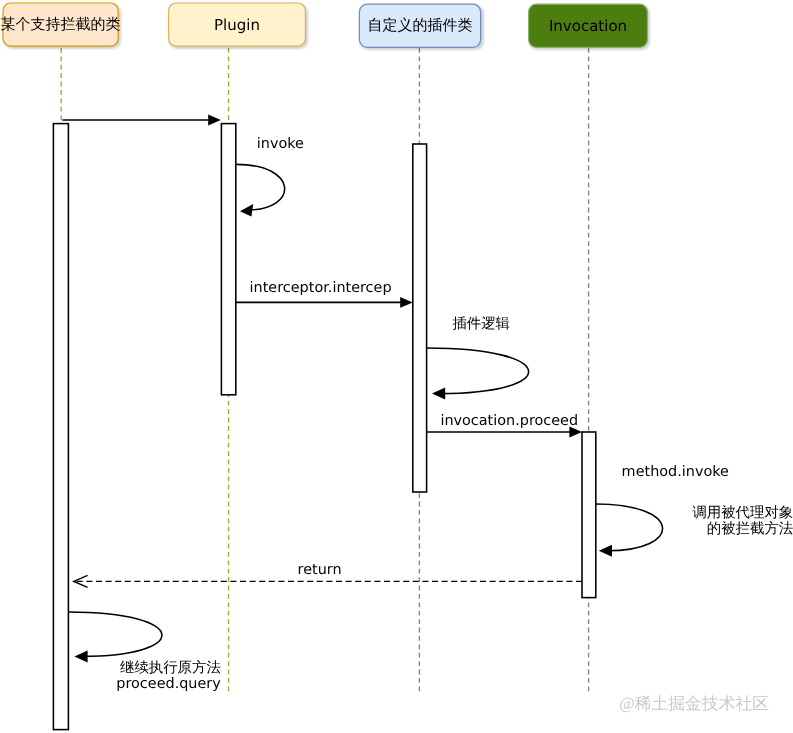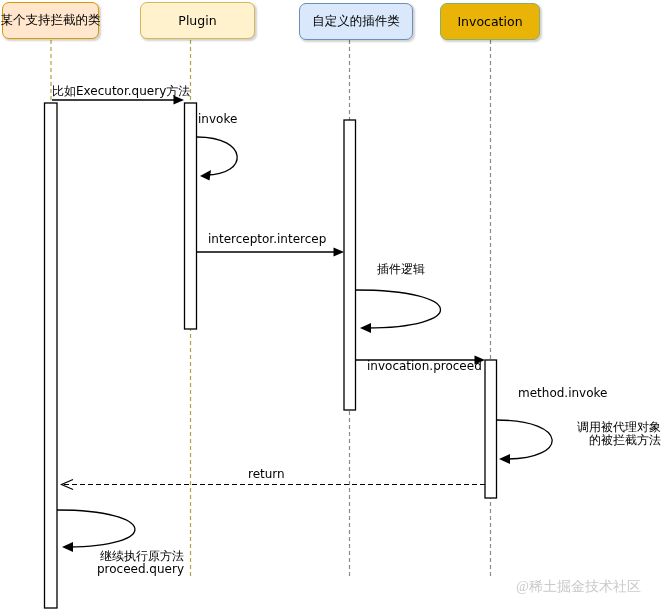--- a/index.html
+++ b/index.html
@@ -10,22 +10,22 @@
   }
   .actor{
     position:absolute;top:2px;height:37px;box-sizing:border-box;
     border:1px solid;border-radius:7px;
     display:flex;align-items:center;justify-content:center;
     font-size:12.5px;white-space:nowrap;
     box-shadow:1.5px 1.5px 2px rgba(0,0,0,0.18);
   }
   .actor1{left:2px;width:97px;background:#ffe6cc;border-color:#d79b00;}
   .actor2{left:140px;width:115px;background:#fff2cc;border-color:#d6b656;}
-  .actor3{left:299px;top:3px;width:114px;background:#dae8fc;border-color:#6c8ebf;}
-  .actor4{left:440px;top:3px;width:100px;background:#eab308;border-color:#82b366;}
+  .actor3{left:299px;top:3px;width:102px;background:#dae8fc;border-color:#6c8ebf;}
+  .actor4{left:440px;top:3px;width:100px;background:#4d7c0f;border-color:#82b366;}
   svg.layer{position:absolute;left:0;top:0;}
   .msg{
     position:absolute;font-size:12px;line-height:13px;white-space:nowrap;
   }
   .msg.center{text-align:right;white-space:normal;}
   .watermark{
     position:absolute;left:516px;top:578px;font-size:14px;color:#c9c9c9;
     white-space:nowrap;
     font-family:Liberation Serif, serif;
   }
@@ -94,25 +94,24 @@
   <div class="actor actor2">
     <span>Plugin</span>
   </div>
   <div class="actor actor3">
     <span>自定义的插件类</span>
   </div>
   <div class="actor actor4">
     <span>Invocation</span>
   </div>
 
-  <div class="msg" style="left:52px;top:85px;">比如Executor.query方法</div>
-  <div class="msg" style="left:198px;top:113px;">invoke</div>
+  <div class="msg" style="left:214px;top:113px;">invoke</div>
   <div class="msg" style="left:208px;top:233px;">interceptor.intercep</div>
   <div class="msg" style="left:377px;top:264px;font-family:Liberation Mono, monospace;">插件逻辑</div>
-  <div class="msg" style="left:367px;top:344px;margin-top:16px;">invocation.proceed</div>
+  <div class="msg" style="left:367px;top:344px;">invocation.proceed</div>
   <div class="msg" style="left:494px;top:387px;margin-left:24px;">method.invoke</div>
   <div class="msg center" style="left:563px;top:421px;width:98px;">
     <div>调用被代理对象</div>
     <div>的被拦截方法</div>
   </div>
   <div class="msg" style="left:248px;top:468px;">return</div>
   <div class="msg center" style="left:76px;top:550px;width:108px;">
     <div>继续执行原方法</div>
     <div>proceed.query</div>
   </div>

